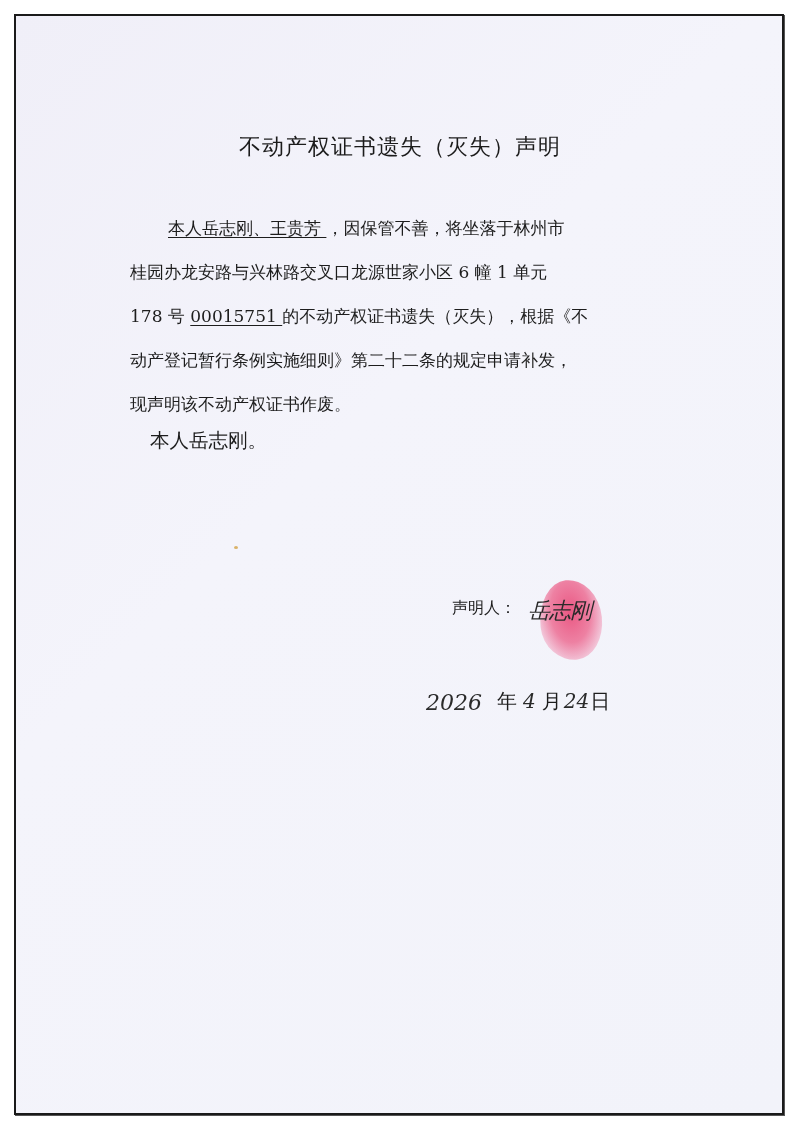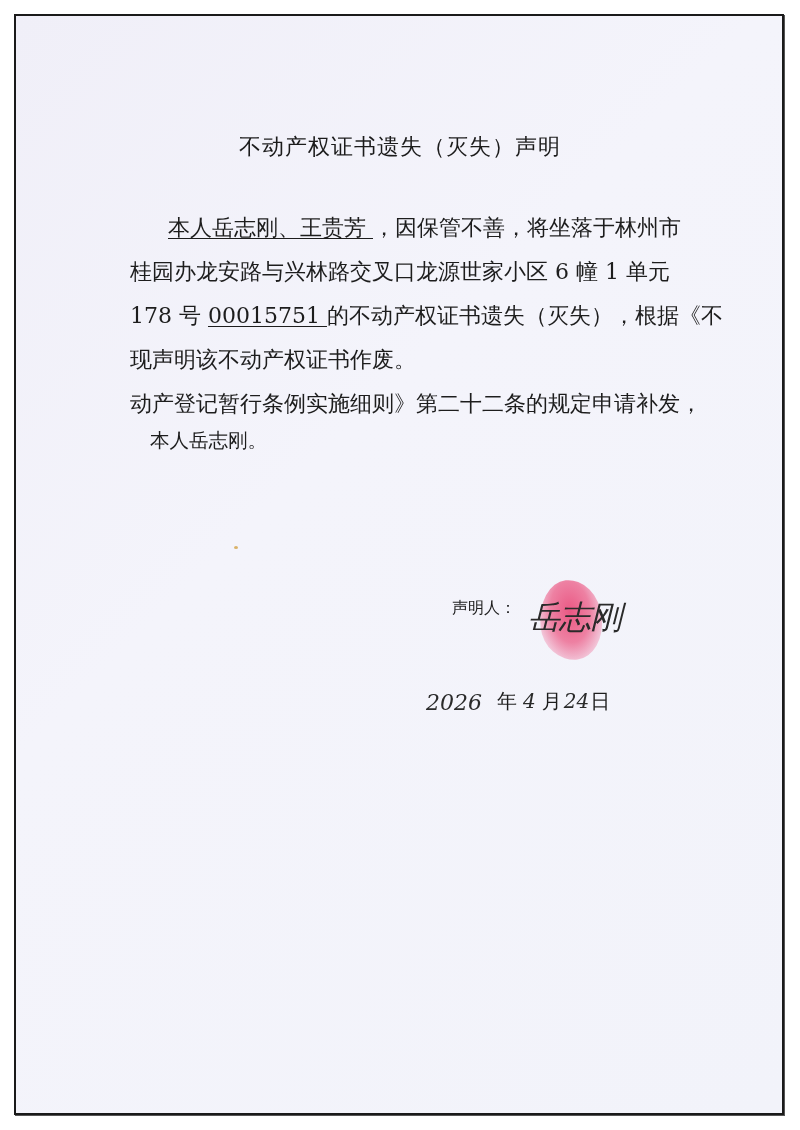--- a/index.html
+++ b/index.html
@@ -34,21 +34,21 @@
       font-family: "DejaVu Sans", "Liberation Sans", sans-serif;
       font-size: 22px;
       color: #1b1b1b;
       letter-spacing: 1px;
     }
     .body-text {
       position: absolute;
       left: 130px;
       top: 206px;
       width: 560px;
-      font-size: 22px;
+      font-size: 17px;
       line-height: 44px;
       color: #1d1d1d;
     }
     .line {
       white-space: nowrap;
       height: 44px;
     }
     .indent { padding-left: 38px; }
     .ul {
       text-decoration: underline;
@@ -82,21 +82,21 @@
     }
     .handwriting {
       position: absolute;
       font-family: "DejaVu Serif", "Liberation Serif", serif;
       font-style: italic;
       color: #2a2a2a;
     }
     .sig-name {
       left: 528px;
       top: 596px;
-      font-size: 32px;
+      font-size: 22px;
       letter-spacing: -1px;
     }
     .date-year {
       left: 426px;
       top: 690px;
       font-size: 22px;
     }
     .date-rest {
       position: absolute;
       left: 497px;
@@ -125,22 +125,22 @@
 <div class="page-frame"></div>
 
 <div class="speck" style="left:234px;top:546px;"></div>
 
 <div class="title">不动产权证书遗失（灭失）声明</div>
 
 <div class="body-text">
   <div class="line indent"><span class="ul">本人岳志刚、王贵芳 </span><span>，因保管不善，将坐落于林州市</span></div>
   <div class="line">桂园办龙安路与兴林路交叉口龙源世家小区 6 幢 1 单元</div>
   <div class="line"><span>178 号 </span><span class="ul">00015751 </span><span>的不动产权证书遗失（灭失），根据《不</span></div>
+  <div class="line">动产登记暂行条例实施细则》第二十二条的规定申请补发，</div>
   <div class="line">现声明该不动产权证书作废。</div>
-  <div class="line">动产登记暂行条例实施细则》第二十二条的规定申请补发，</div>
 </div>
 
 <div class="closing">本人岳志刚。</div>
 
 <div class="fingerprint"></div>
 <div class="signature-block">声明人：</div>
 <div class="handwriting sig-name">岳志刚</div>
 
 <div class="handwriting date-year">2026</div>
 <div class="date-rest">

